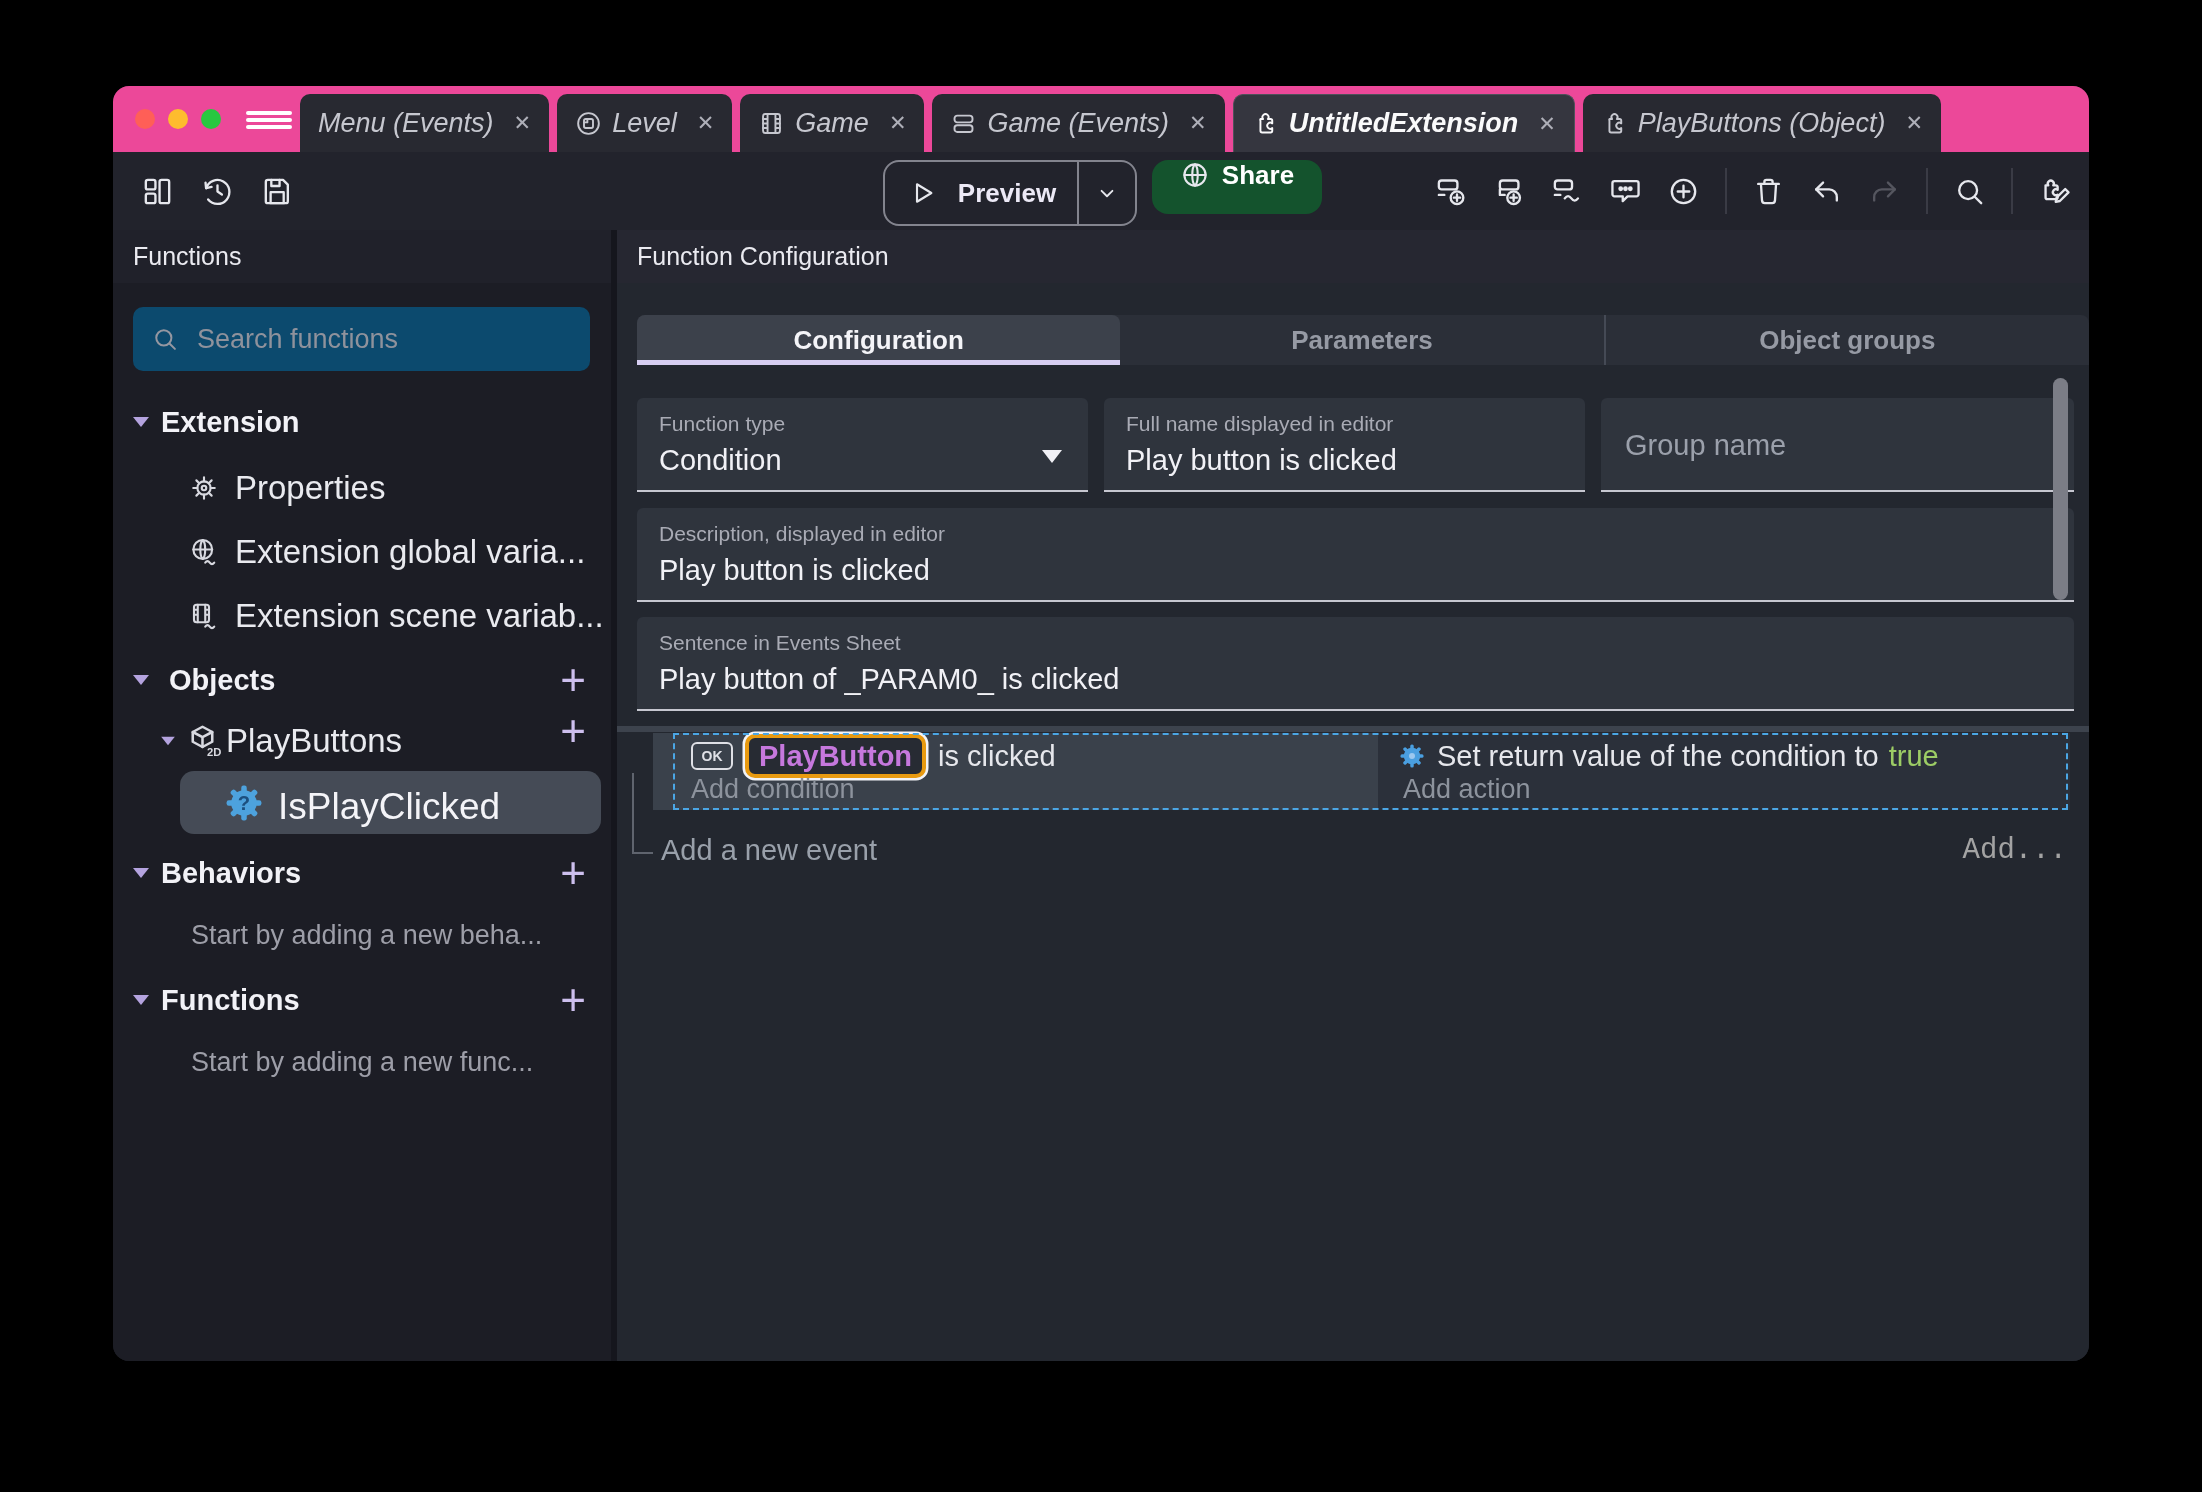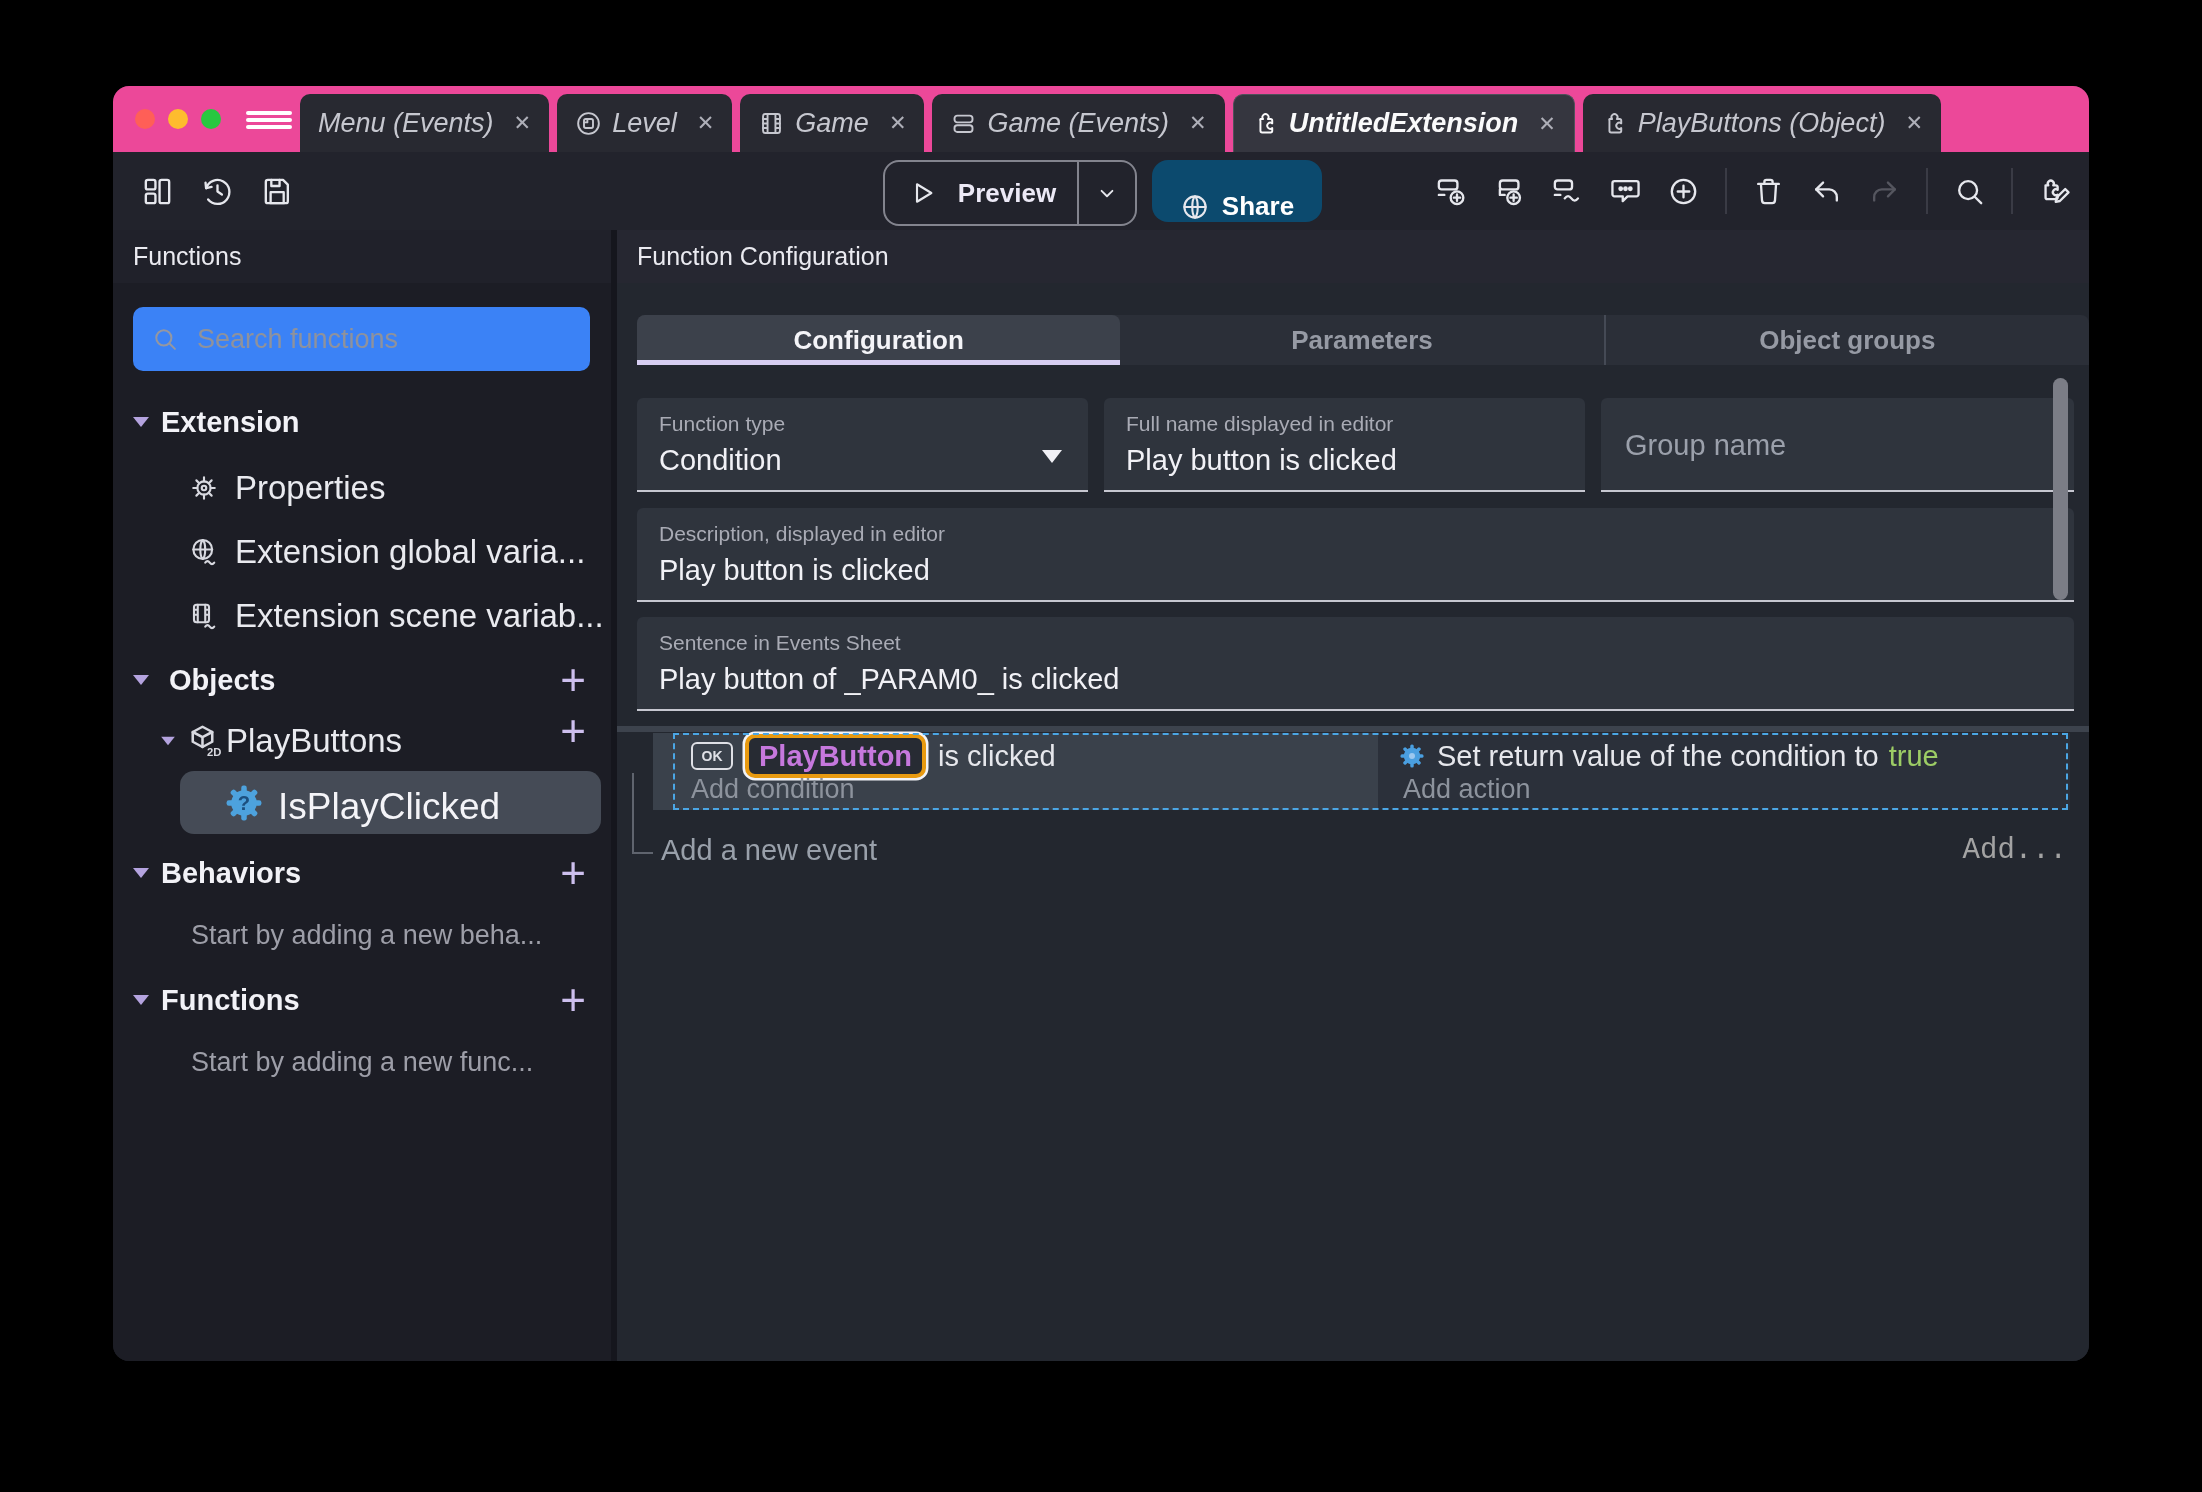--- a/index.html
+++ b/index.html
@@ -26,37 +26,37 @@
 
   
   .toolbar{position:absolute;left:0;top:66px;right:0;height:78px;background:#22232c;color:#e6e7ed;}
   .tool-left{position:absolute;left:28px;top:0;height:78px;display:flex;align-items:center;gap:27px;}
   .tbtn{width:33px;height:33px;cursor:pointer;}
   .preview-btn{position:absolute;left:770px;top:8px;width:250px;height:62px;border:2px solid #83848e;border-radius:16px;
                display:flex;align-items:center;cursor:pointer;}
   .preview-btn .lbl{flex:1;text-align:center;font-size:26px;font-weight:700;color:#ece9f6;}
   .preview-btn .play{width:30px;height:30px;margin-left:22px;}
   .preview-split{width:56px;height:100%;border-left:2px solid #83848e;display:flex;align-items:center;justify-content:center;}
-  .share-btn{position:absolute;left:1039px;top:8px;width:170px;height:62px;background:#0c4a6e;border-radius:16px;
-             display:flex;align-items:flex-end;justify-content:center;gap:12px;cursor:pointer;}
+  .share-btn{position:absolute;left:1039px;top:8px;width:170px;height:54px;background:#14532d;border-radius:16px;
+             display:flex;align-items:flex-start;justify-content:center;gap:12px;cursor:pointer;}
   .share-btn .lbl{font-size:26px;font-weight:700;color:#fff;}
   .tool-right{position:absolute;right:18px;top:0;height:78px;display:flex;align-items:center;gap:25px;}
   .tdiv{width:2px;height:46px;background:#3a3b45;}
   .dim{color:#55565f;}
 
   
   .body{position:absolute;left:0;top:144px;right:0;bottom:0;}
   .sidebar{position:absolute;left:0;top:0;bottom:0;width:498px;background:#1c1d25;color:#e9eaef;}
   .vdiv{position:absolute;left:498px;top:0;bottom:0;width:6px;background:#15161d;}
   .main{position:absolute;left:504px;top:0;bottom:0;right:0;background:#23272f;color:#e9eaef;}
 
   
   .side-header{position:absolute;left:0;top:0;right:0;height:53px;background:#20212a;
                font-size:25px;color:#eaeaf0;line-height:53px;padding-left:20px;}
-  .search-box{position:absolute;left:20px;top:77px;width:457px;height:64px;background:#3b82f6;border-radius:10px;
+  .search-box{position:absolute;left:20px;top:77px;width:457px;height:64px;background:#0c4a6e;border-radius:10px;
               display:flex;align-items:center;gap:16px;padding:0 0 0 18px;box-sizing:border-box;}
   .search-box input{background:transparent;border:none;outline:none;color:#e9eaef;font-size:27px;width:340px;
                     font-family:inherit;}
   .search-box input::placeholder{color:#8f929c;}
   .caret{width:0;height:0;border-left:8px solid transparent;border-right:8px solid transparent;border-top:10px solid #b4a3df;display:inline-block;}
   .srow{position:absolute;left:0;right:0;display:flex;align-items:center;}
   .sec-label{font-size:29px;font-weight:700;color:#f2f2f7;}
   .item-label{font-size:33px;color:#e9eaef;}
   .hint{font-size:27px;color:#9d9ea8;}
   .plus{position:absolute;right:16px;width:44px;text-align:center;font-size:44px;font-weight:300;color:#cdbfee;cursor:pointer;line-height:40px;}

